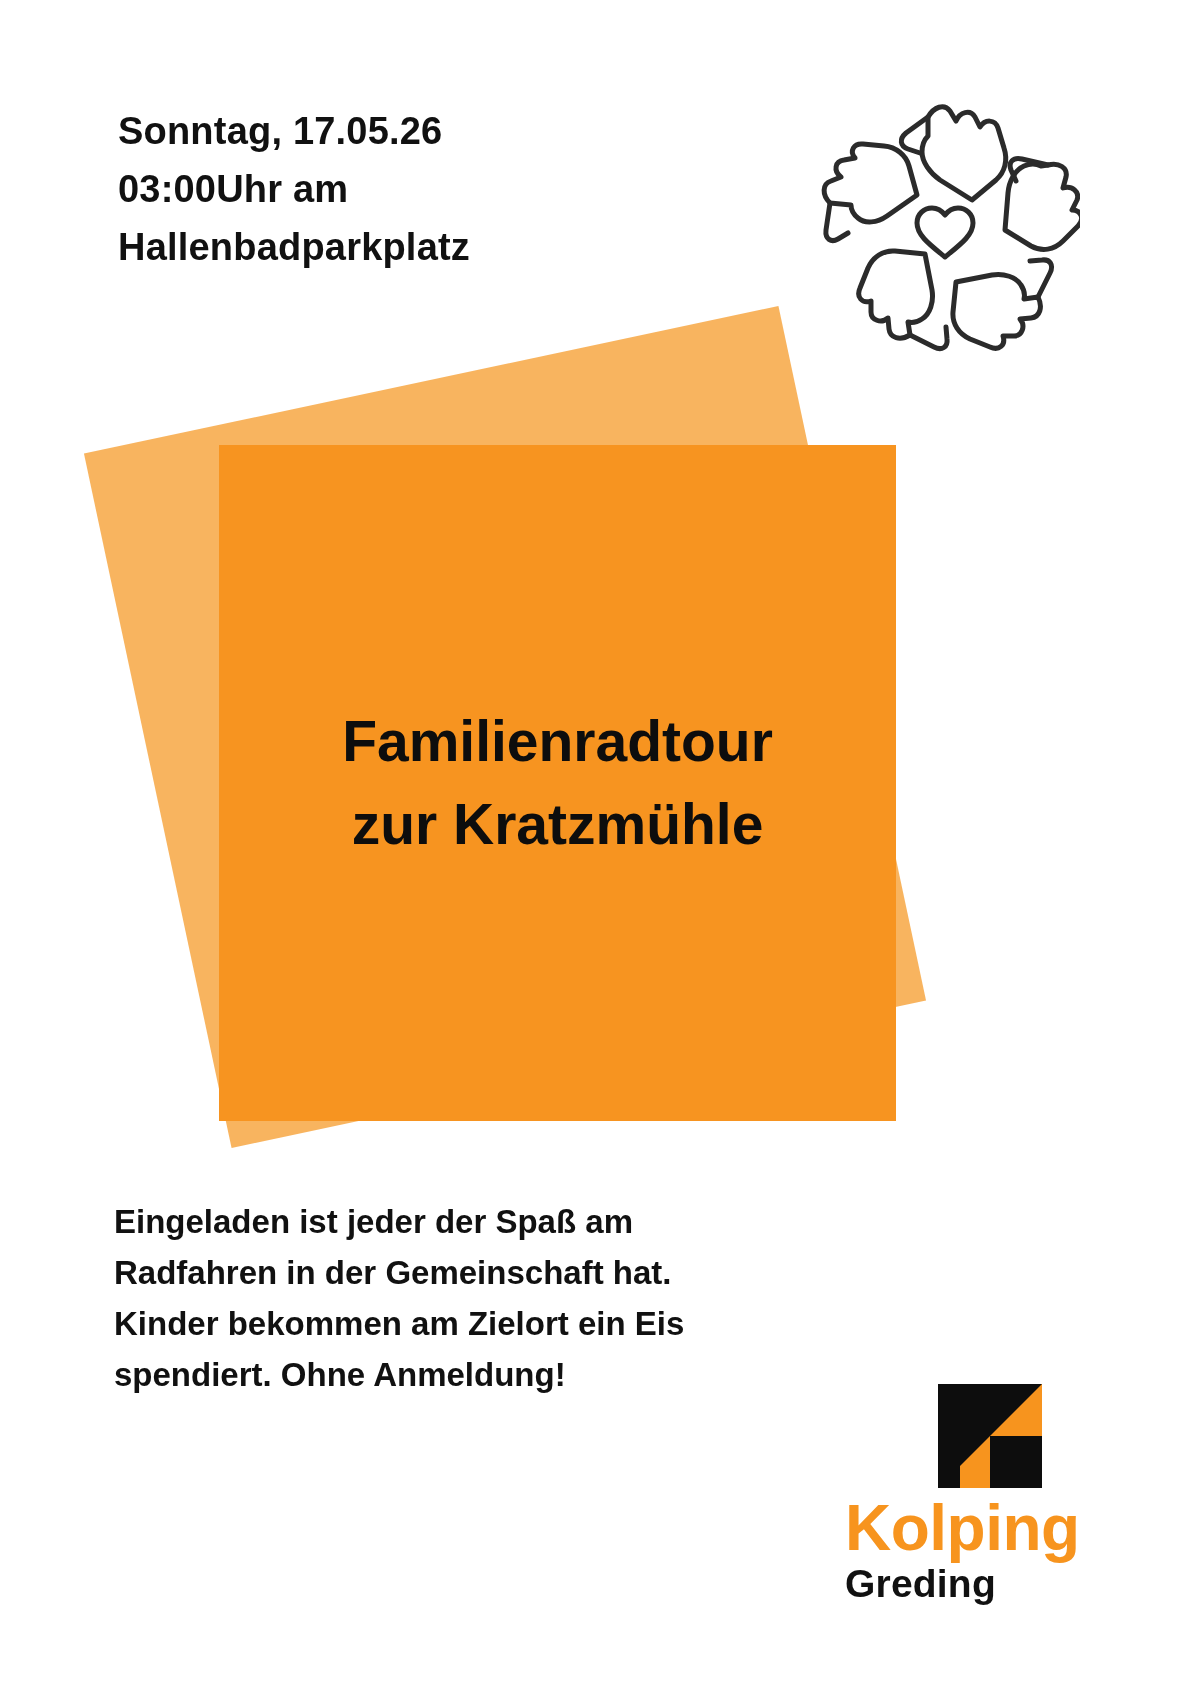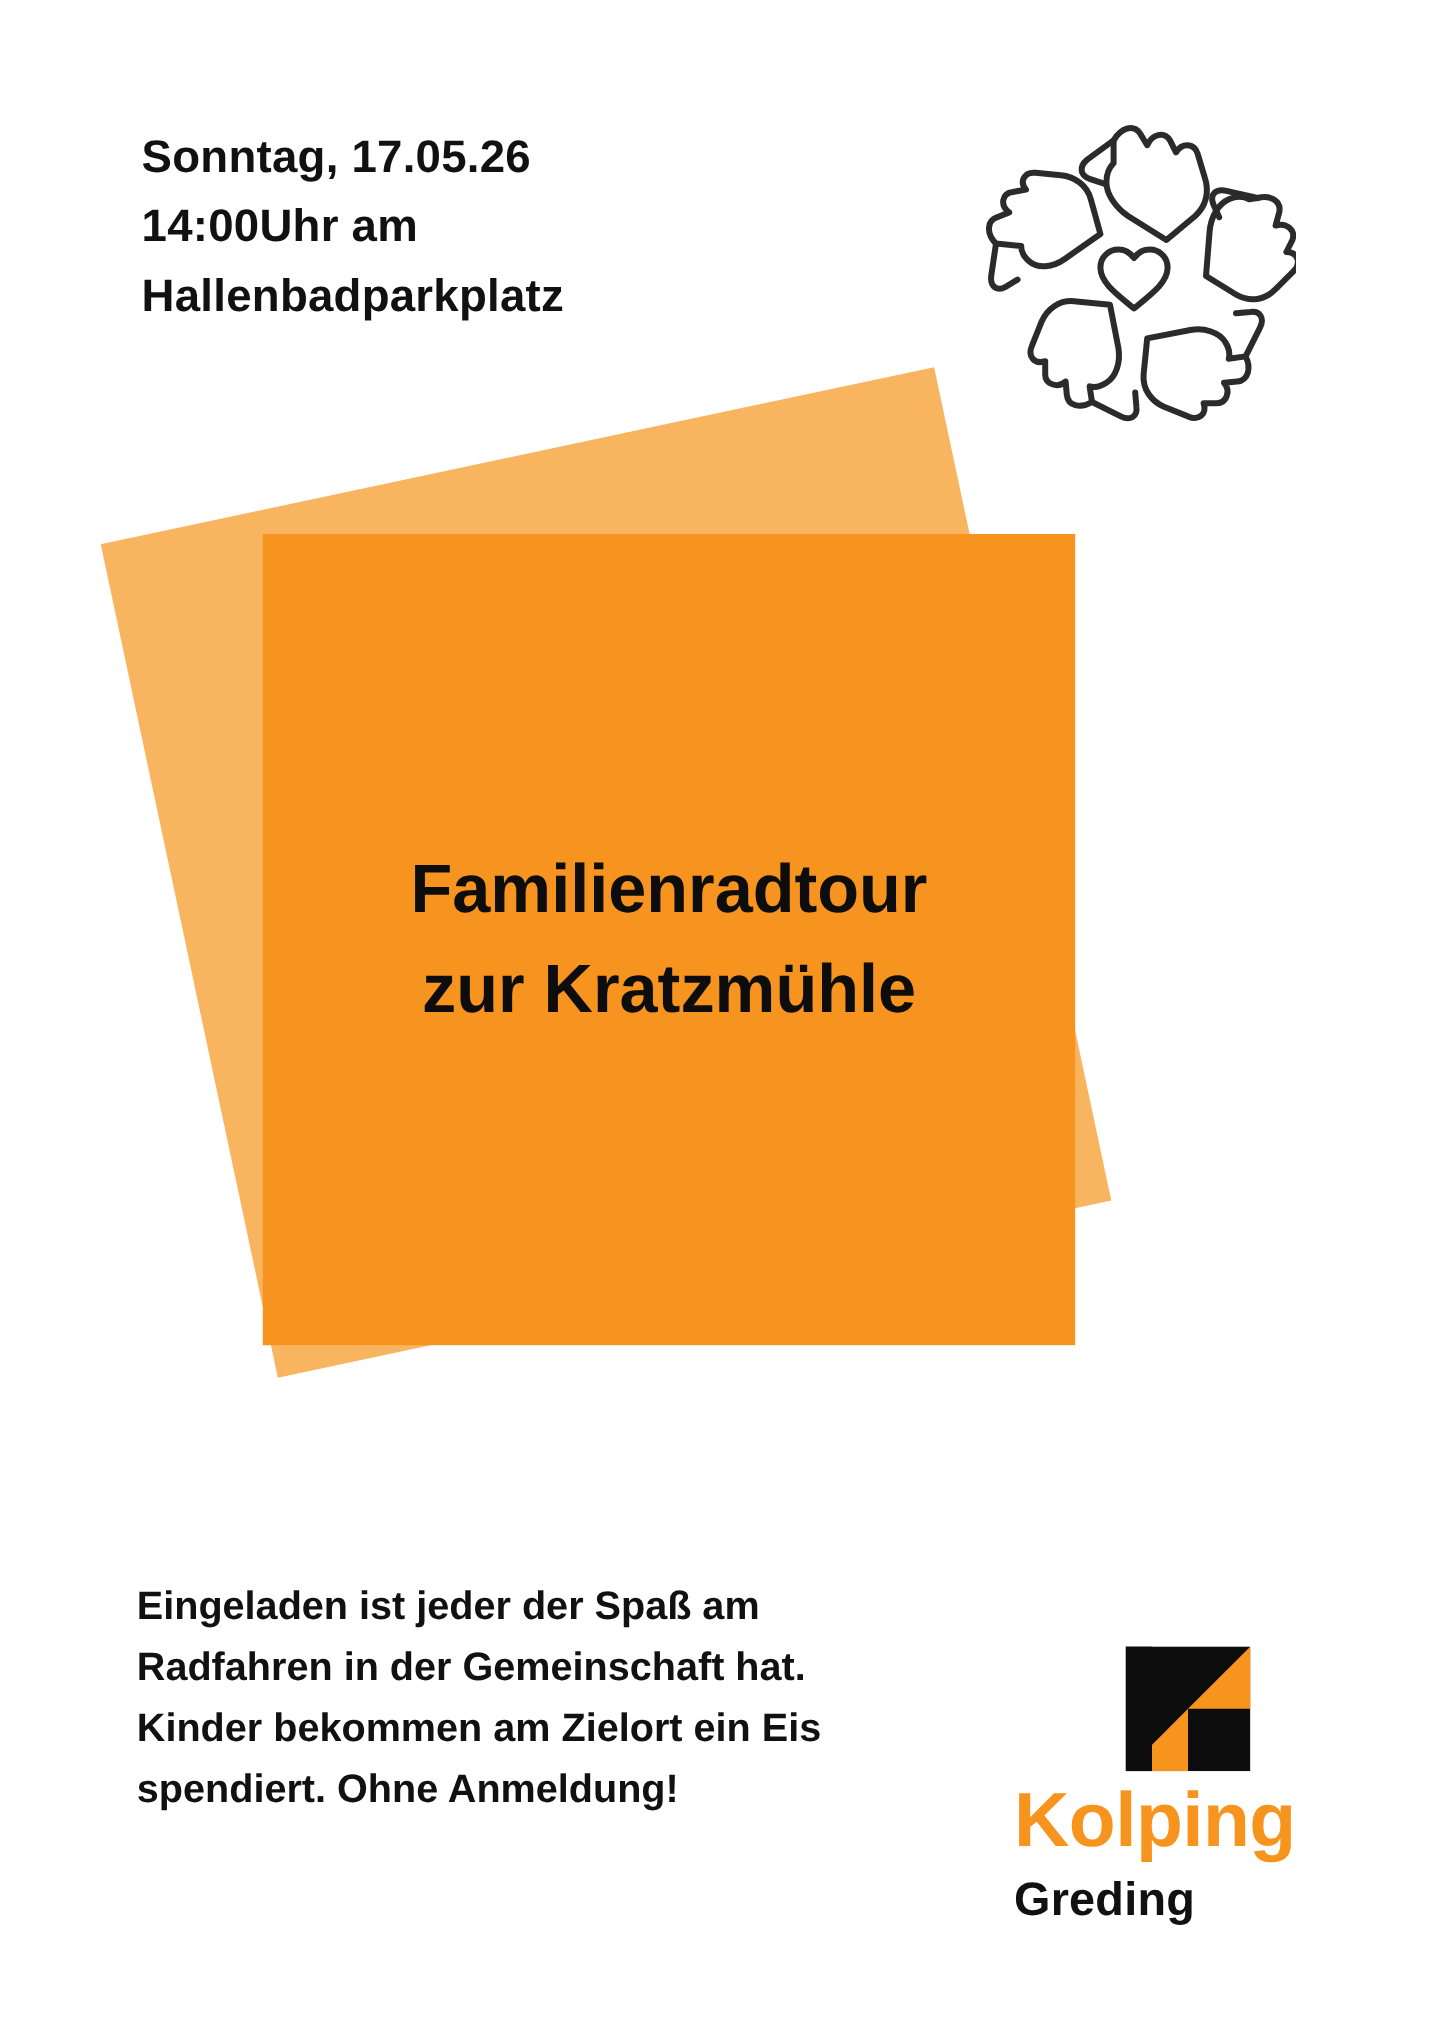--- a/index.html
+++ b/index.html
@@ -81,21 +81,21 @@
     font-weight: bold;
     color: #0d0d0d;
     line-height: 1.45;
     white-space: pre-line;
   }
 
   
   .invite-text {
     position: absolute;
     left: 114px;
-    top: 1312px;
+    top: 1196px;
     width: 620px;
     font-size: 33px;
     font-weight: bold;
     color: #111111;
     line-height: 1.55;
     white-space: pre-line;
   }
 
   .kolping {
     position: absolute;
@@ -114,31 +114,31 @@
     font-weight: bold;
     color: #f7941e;
     line-height: 1;
     letter-spacing: -0.5px;
   }
   .kolping-city {
     font-size: 39px;
     font-weight: bold;
     color: #111111;
     line-height: 1.25;
-    margin-top: 12px;
+    margin-top: 0;
     letter-spacing: 0.2px;
   }
 </style>
 </head>
 <body>
 
 <div class="poster">
 
   <div class="event-info">Sonntag, 17.05.26
-14:00Uhr am
+03:00Uhr am
 Hallenbadparkplatz</div>
 
   <div class="hands-logo">
     <svg viewBox="0 0 270 265" width="270" height="265" aria-hidden="true">
       <g fill="none" stroke="#2b2b2b" stroke-width="5" stroke-linejoin="round" stroke-linecap="round">
 
         <path d="M118 22 c6 -10 16 -14 22 -6 l6 10 c4 -9 14 -12 19 -4 l5 10 c5 -8 15 -8 18 1 l6 20 c4 12 1 24 -8 32 l-24 20 -32 -20 c-10 -7 -18 -18 -18 -28 0 -8 3 -13 6 -16 z"></path>
         <path d="M118 22 l-22 16 c-7 6 -6 13 2 16 l12 4"></path>
 
         <path d="M238 70 c11 -3 20 3 18 12 l-3 11 c9 -3 17 4 14 12 l-5 10 c9 0 13 9 6 16 l-15 15 c-9 9 -21 11 -32 5 l-26 -16 3 -37 c1 -12 7 -23 16 -27 7 -3 13 -2 17 0 z"></path>

